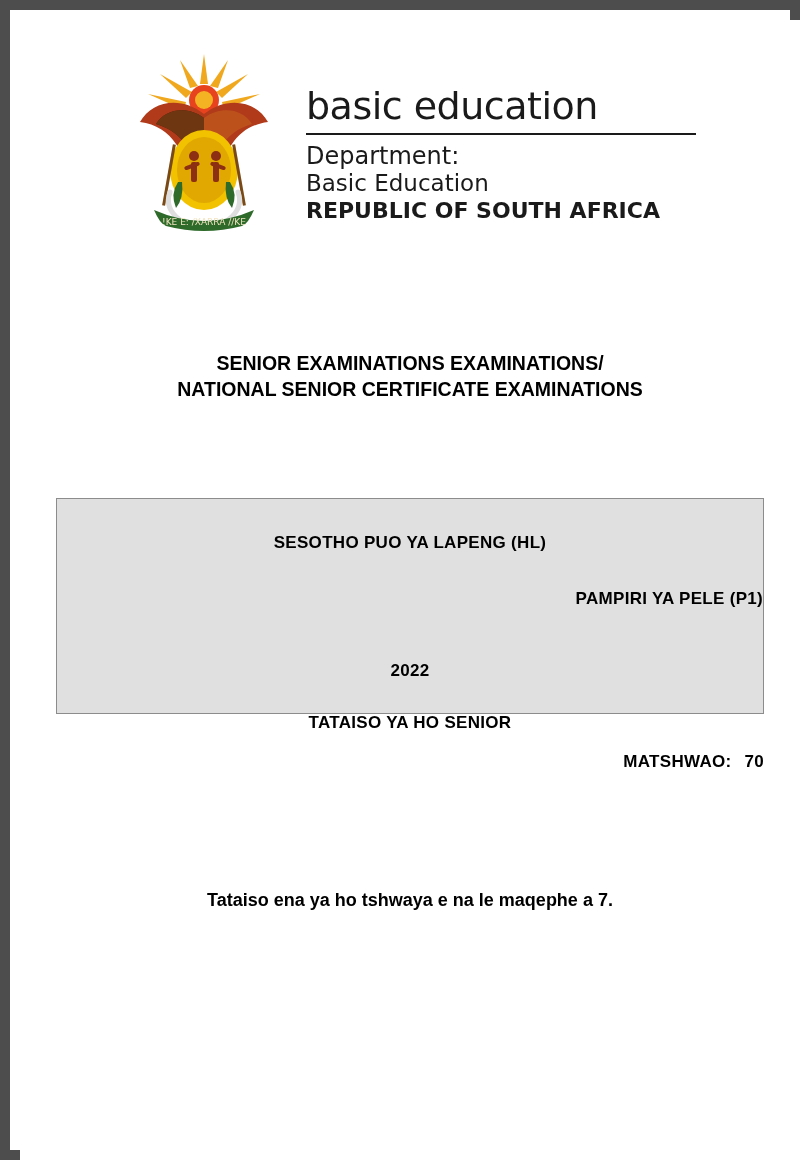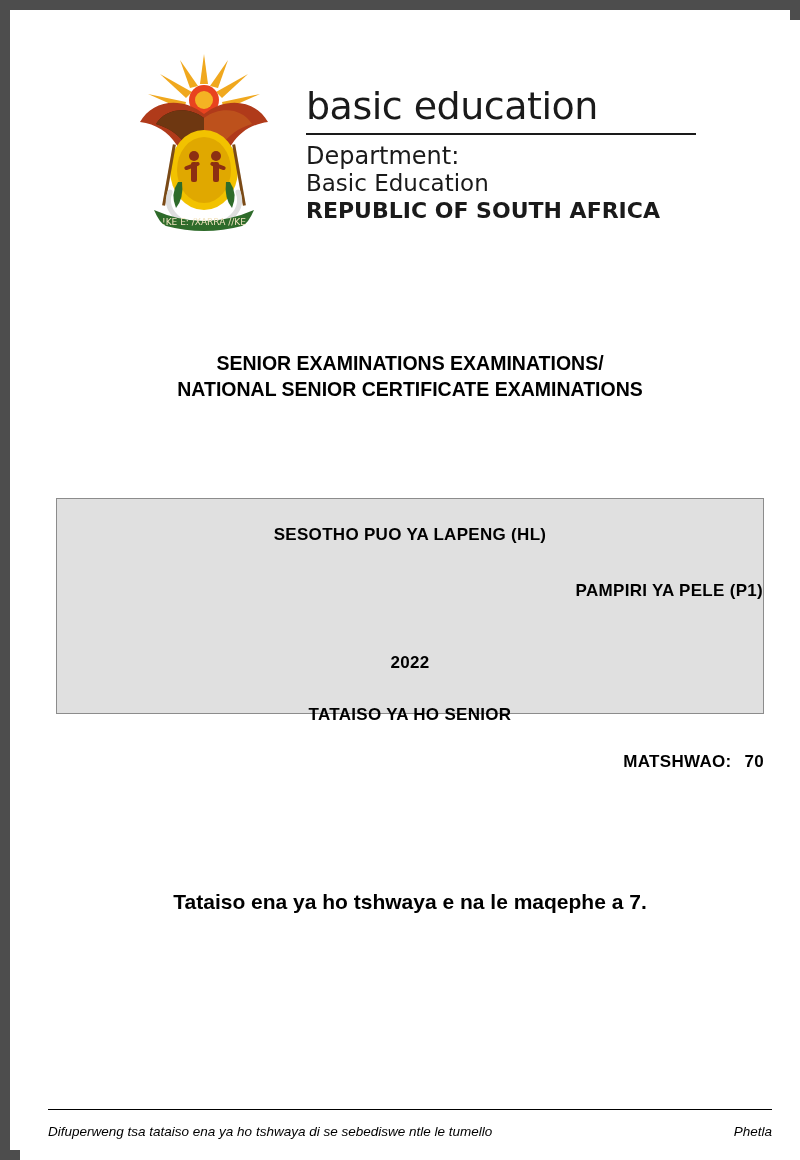--- a/index.html
+++ b/index.html
@@ -107,21 +107,21 @@
     border: 1px solid #8c8c8c;
     box-sizing: border-box;
     text-align: center;
     color: #000;
   }
   .subject-box .ln {
     font-size: 17px;
     font-weight: bold;
     letter-spacing: 0.3px;
   }
-  .subject-box .ln1 { margin-top: 26px; }
+  .subject-box .ln1 { margin-top: 34px; }
   .subject-box .ln2 { margin-top: 36px; text-align: right; }
   .subject-box .ln3 { margin-top: 52px; }
   .subject-box .ln4 { margin-top: 32px; }
 
   
   .marks {
     position: absolute;
     right: 36px;
     top: 732px;
     font-size: 17px;
@@ -131,21 +131,21 @@
   }
   .marks .val { margin-left: 8px; }
 
   
   .pages-note {
     position: absolute;
     left: 0;
     top: 870px;
     width: 780px;
     text-align: center;
-    font-size: 21px;
+    font-size: 18px;
     font-weight: bold;
     color: #000;
   }
 
   
   .footer {
     position: absolute;
     left: 28px;
     right: 28px;
     bottom: 14px;
@@ -239,19 +239,15 @@
       <div class="ln ln4">TATAISO YA HO SENIOR</div>
     </div>
 
     <div class="marks">
       <span>MATSHWAO:</span>
       <span class="val">70</span>
     </div>
 
     <div class="pages-note">Tataiso ena ya ho tshwaya e na le maqephe a 7.</div>
 
-    <div class="footer">
-      <span class="left">Difuperweng tsa tataiso ena ya ho tshwaya di se sebediswe ntle le tumello</span>
-      <span class="right">Phetla</span>
-    </div>
 
   </div>
 </div>
 
 </body></html>

